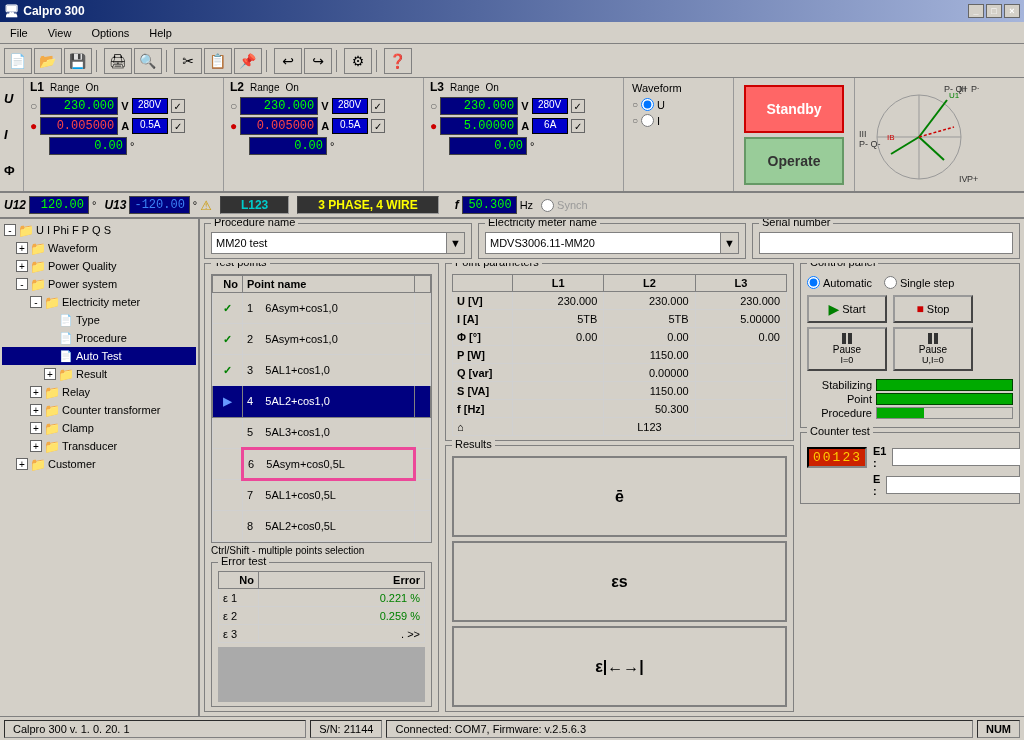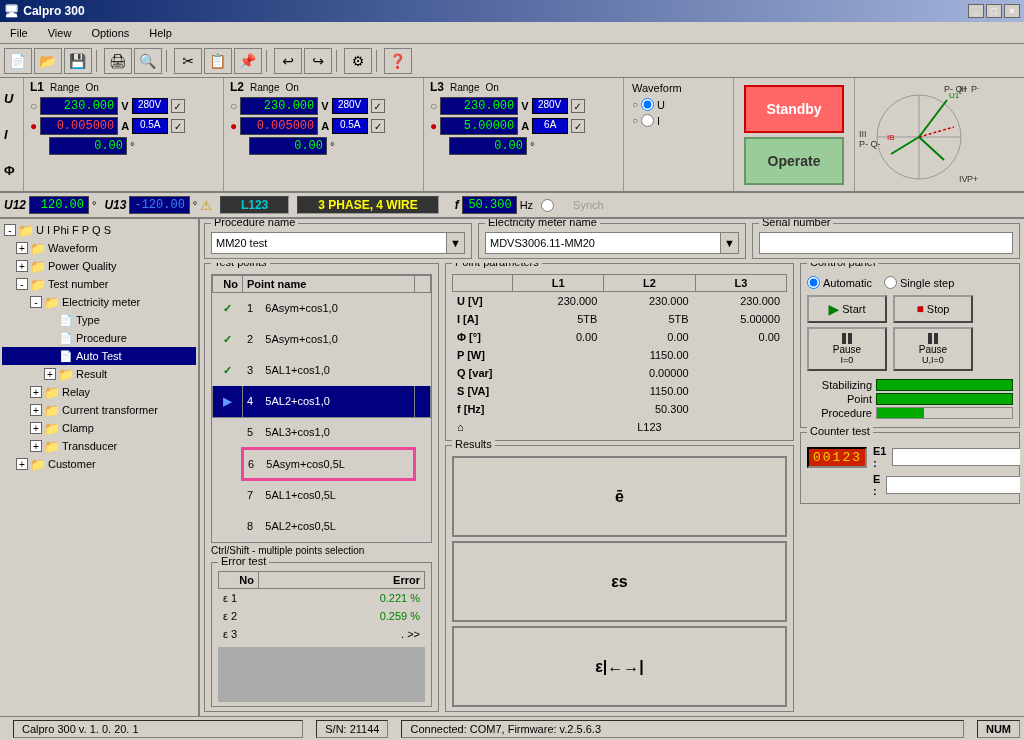--- a/index.html
+++ b/index.html
@@ -33,21 +33,21 @@
     .folder-icon { color: #ffcc00; font-size: 13px; }
     .indent1 { padding-left: 14px; }
     .indent2 { padding-left: 28px; }
     .indent3 { padding-left: 42px; }
     table { width: 100%; border-collapse: collapse; font-size: 11px; }
     th { background: #d4d0c8; border: 1px solid #808080; padding: 2px 4px; font-weight: bold; text-align: right; }
     td { border: 1px solid #d0d0d0; padding: 1px 4px; height: 18px; }
     
     
     .status-bar { background: #d4d0c8; border-top: 1px solid #808080; height: 24px; display: flex; align-items: center; padding: 0 4px; gap: 8px; font-size: 11px; position: absolute; bottom: 0; left: 0; right: 0; }
-    .status-seg { border: 1px inset #808080; padding: 1px 8px; height: 18px; display: flex; align-items: center; margin-left: 9px; }
+    .status-seg { border: 1px inset #808080; padding: 1px 8px; height: 18px; display: flex; align-items: center; }
     .grouped-box-title { position: absolute; top: -8px; left: 6px; background: #d4d0c8; padding: 0 3px; font-size: 11px; font-weight: normal; }
     
     input[type="text"] { border: 1px solid #808080; height: 20px; background: white; padding: 0 3px; font-size: 11px; }
     input[type="radio"] { margin: 0; }
   </style>
 </head>
 <body>
 
 <div class="title-bar">
   <span style="margin-right:4px;">🖥</span>
@@ -245,21 +245,21 @@
     <span style="font-size:12px; font-weight:bold; color:#00cccc;">L123</span>
   </div>
   <div style="border: 1px inset #999; padding:1px 20px; background:#333;">
     <span style="font-size:12px; font-weight:bold; color:#ffff00;">3 PHASE, 4 WIRE</span>
   </div>
   <div style="margin-left:8px; display:flex; align-items:center; gap:3px;">
     <span style="font-size:12px; font-weight:bold; font-style:italic;">f</span>
     <div style="background:#000080; color:#00ff00; font-family:'Courier New',monospace; font-size:12px; padding:1px 4px; min-width:55px; text-align:right; border:1px solid #444;">50.300</div>
     <span style="font-size:11px;">Hz</span>
   </div>
-  <div style="display:flex; align-items:center; gap:19px;">
+  <div style="display:flex; align-items:center; gap:3px;">
     <input type="radio" style="">
     <span style="font-size:11px; color:#999;">Synch</span>
   </div>
 </div>
 
 <div style="display:flex; height:calc(740px - 22px - 22px - 34px - 115px - 26px - 24px); overflow:hidden;">
 
   <div class="sidebar" style="width:200px; border-right:2px solid #808080; overflow-y:auto;">
 
     <div class="tree-item" style="padding-left:2px;">
@@ -273,21 +273,21 @@
       <span>Waveform</span>
     </div>
     <div class="tree-item indent1">
       <div class="tree-toggle">+</div>
       <span class="tree-icon folder-icon">📁</span>
       <span>Power Quality</span>
     </div>
     <div class="tree-item indent1">
       <div class="tree-toggle">-</div>
       <span class="tree-icon folder-icon">📁</span>
-      <span>Test number</span>
+      <span>Power system</span>
     </div>
     <div class="tree-item indent2">
       <div class="tree-toggle">-</div>
       <span class="tree-icon folder-icon">📁</span>
       <span>Electricity meter</span>
     </div>
     <div class="tree-item indent3">
       <span class="tree-icon" style="width:12px;"></span>
       <span class="tree-icon">📄</span>
       <span>Type</span>
@@ -308,21 +308,21 @@
       <span>Result</span>
     </div>
     <div class="tree-item indent2">
       <div class="tree-toggle">+</div>
       <span class="tree-icon folder-icon">📁</span>
       <span>Relay</span>
     </div>
     <div class="tree-item indent2">
       <div class="tree-toggle">+</div>
       <span class="tree-icon folder-icon">📁</span>
-      <span>Current transformer</span>
+      <span>Counter transformer</span>
     </div>
     <div class="tree-item indent2">
       <div class="tree-toggle">+</div>
       <span class="tree-icon folder-icon">📁</span>
       <span>Clamp</span>
     </div>
     <div class="tree-item indent2">
       <div class="tree-toggle">+</div>
       <span class="tree-icon folder-icon">📁</span>
       <span>Transducer</span>

